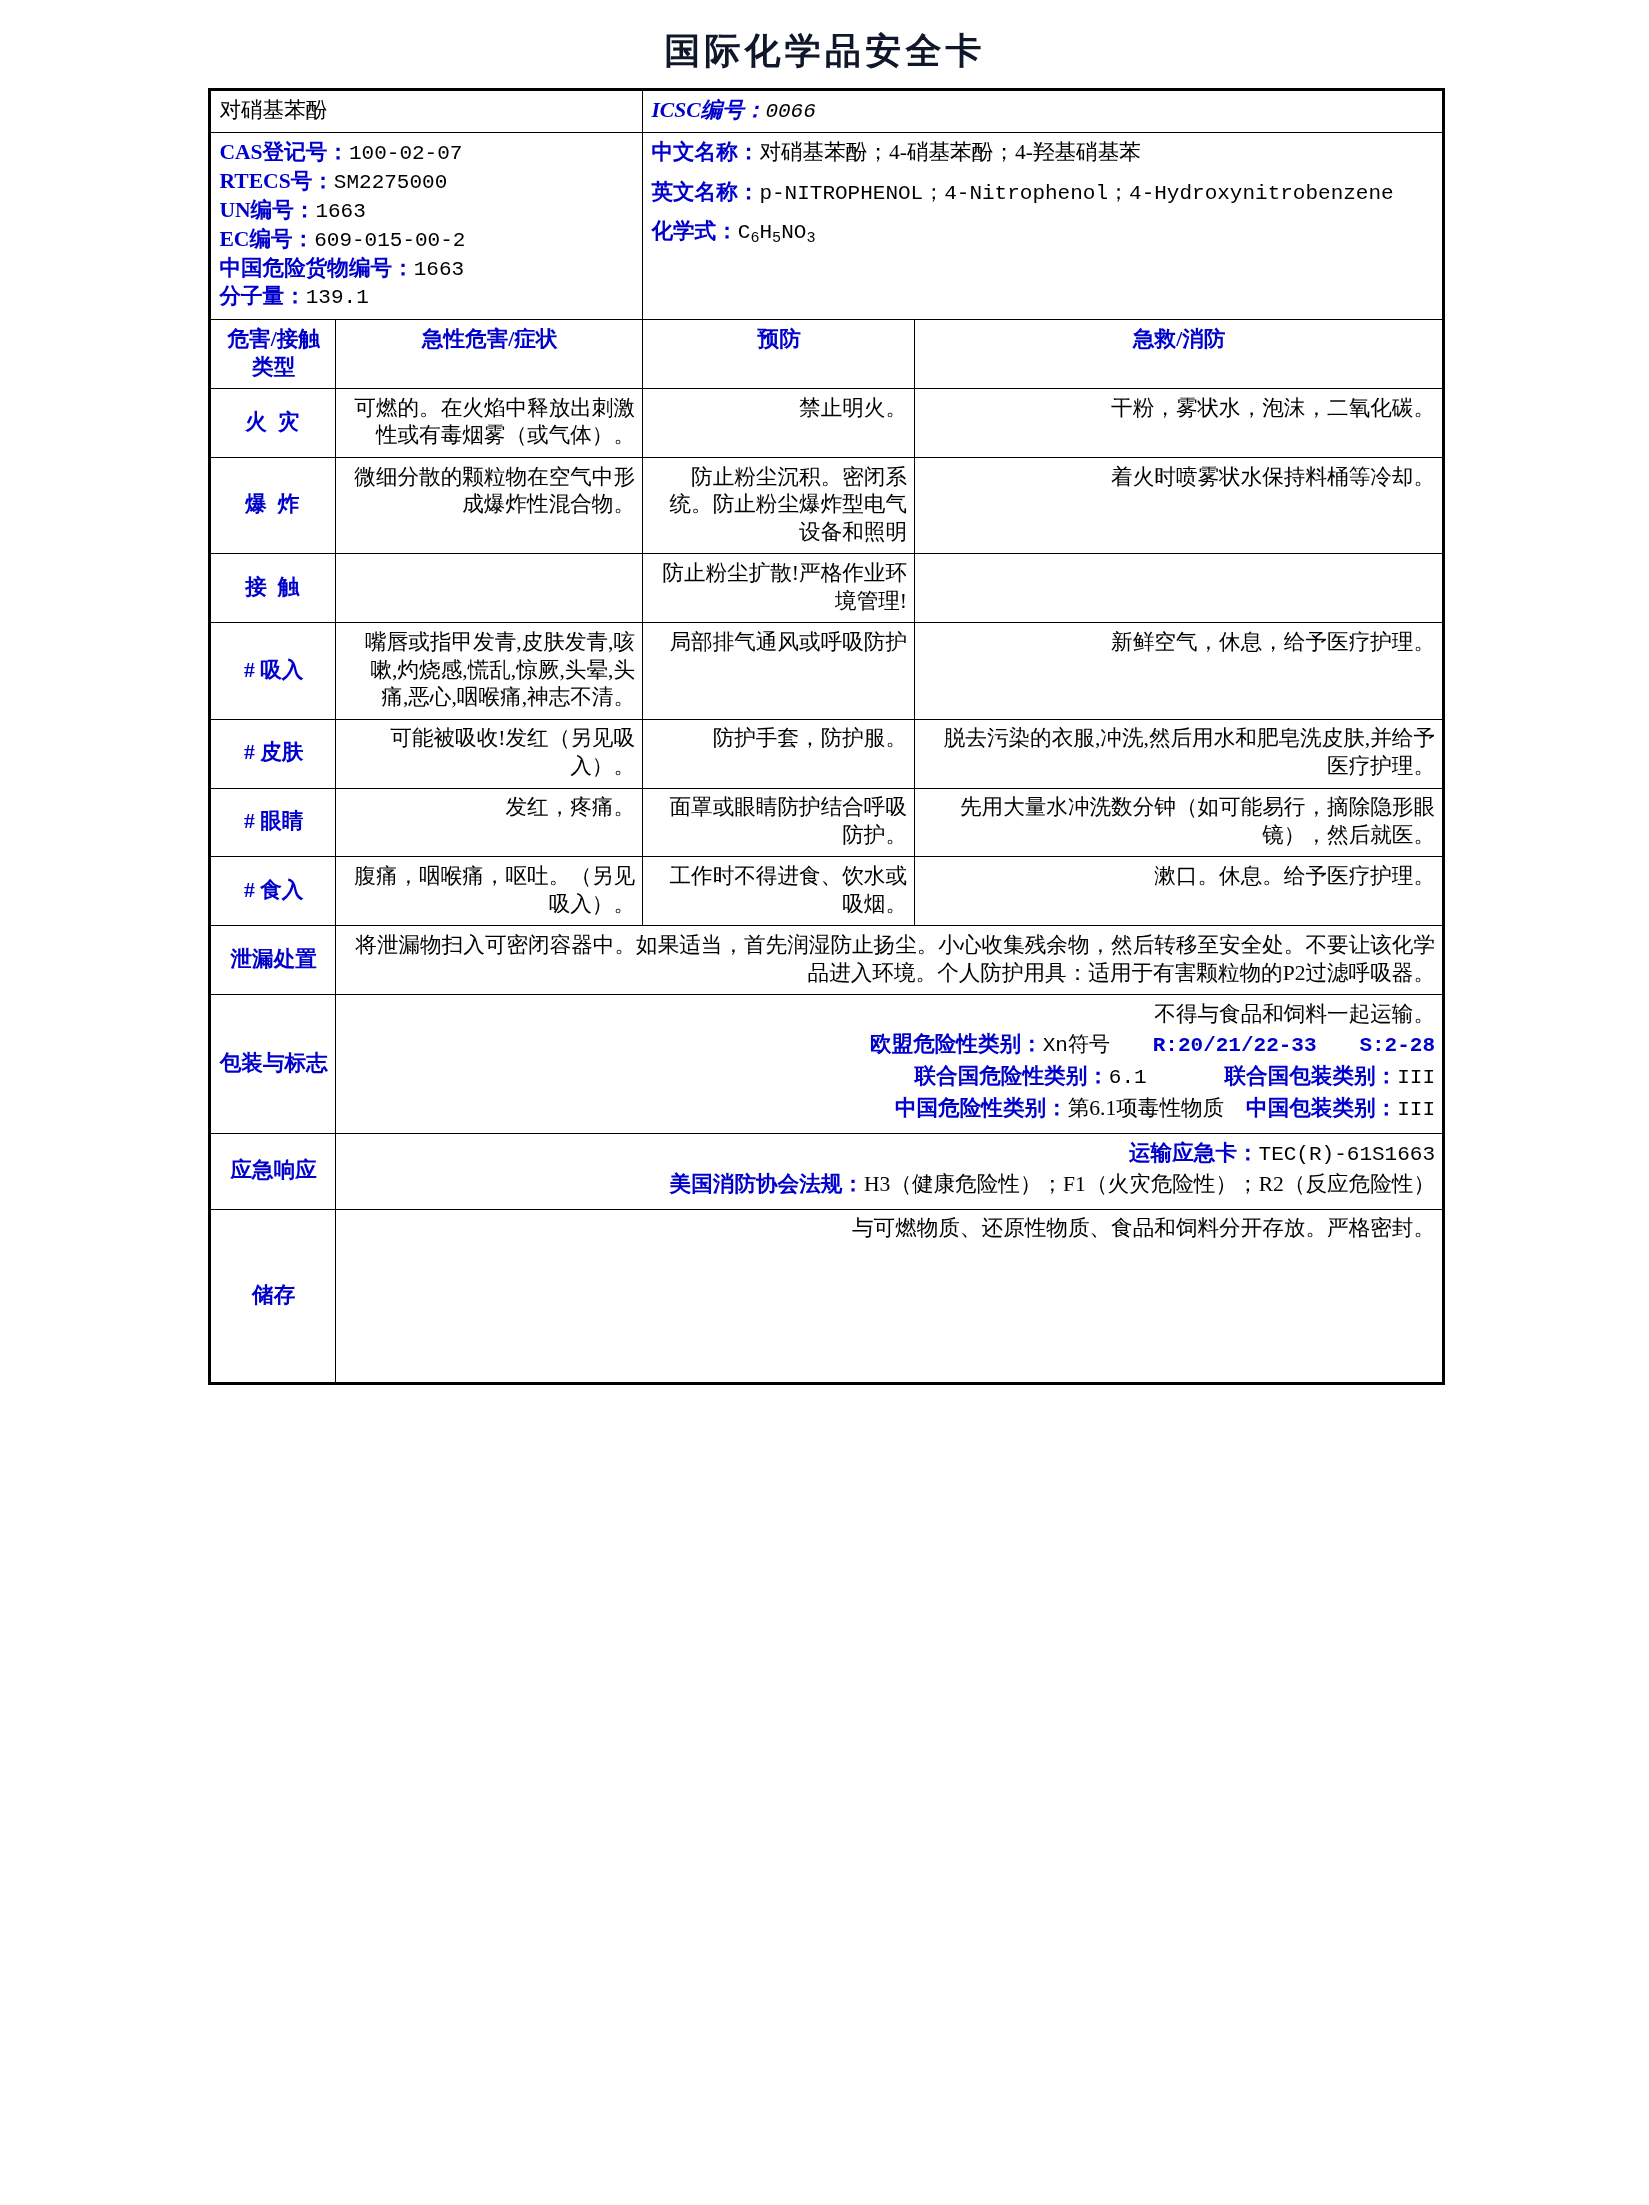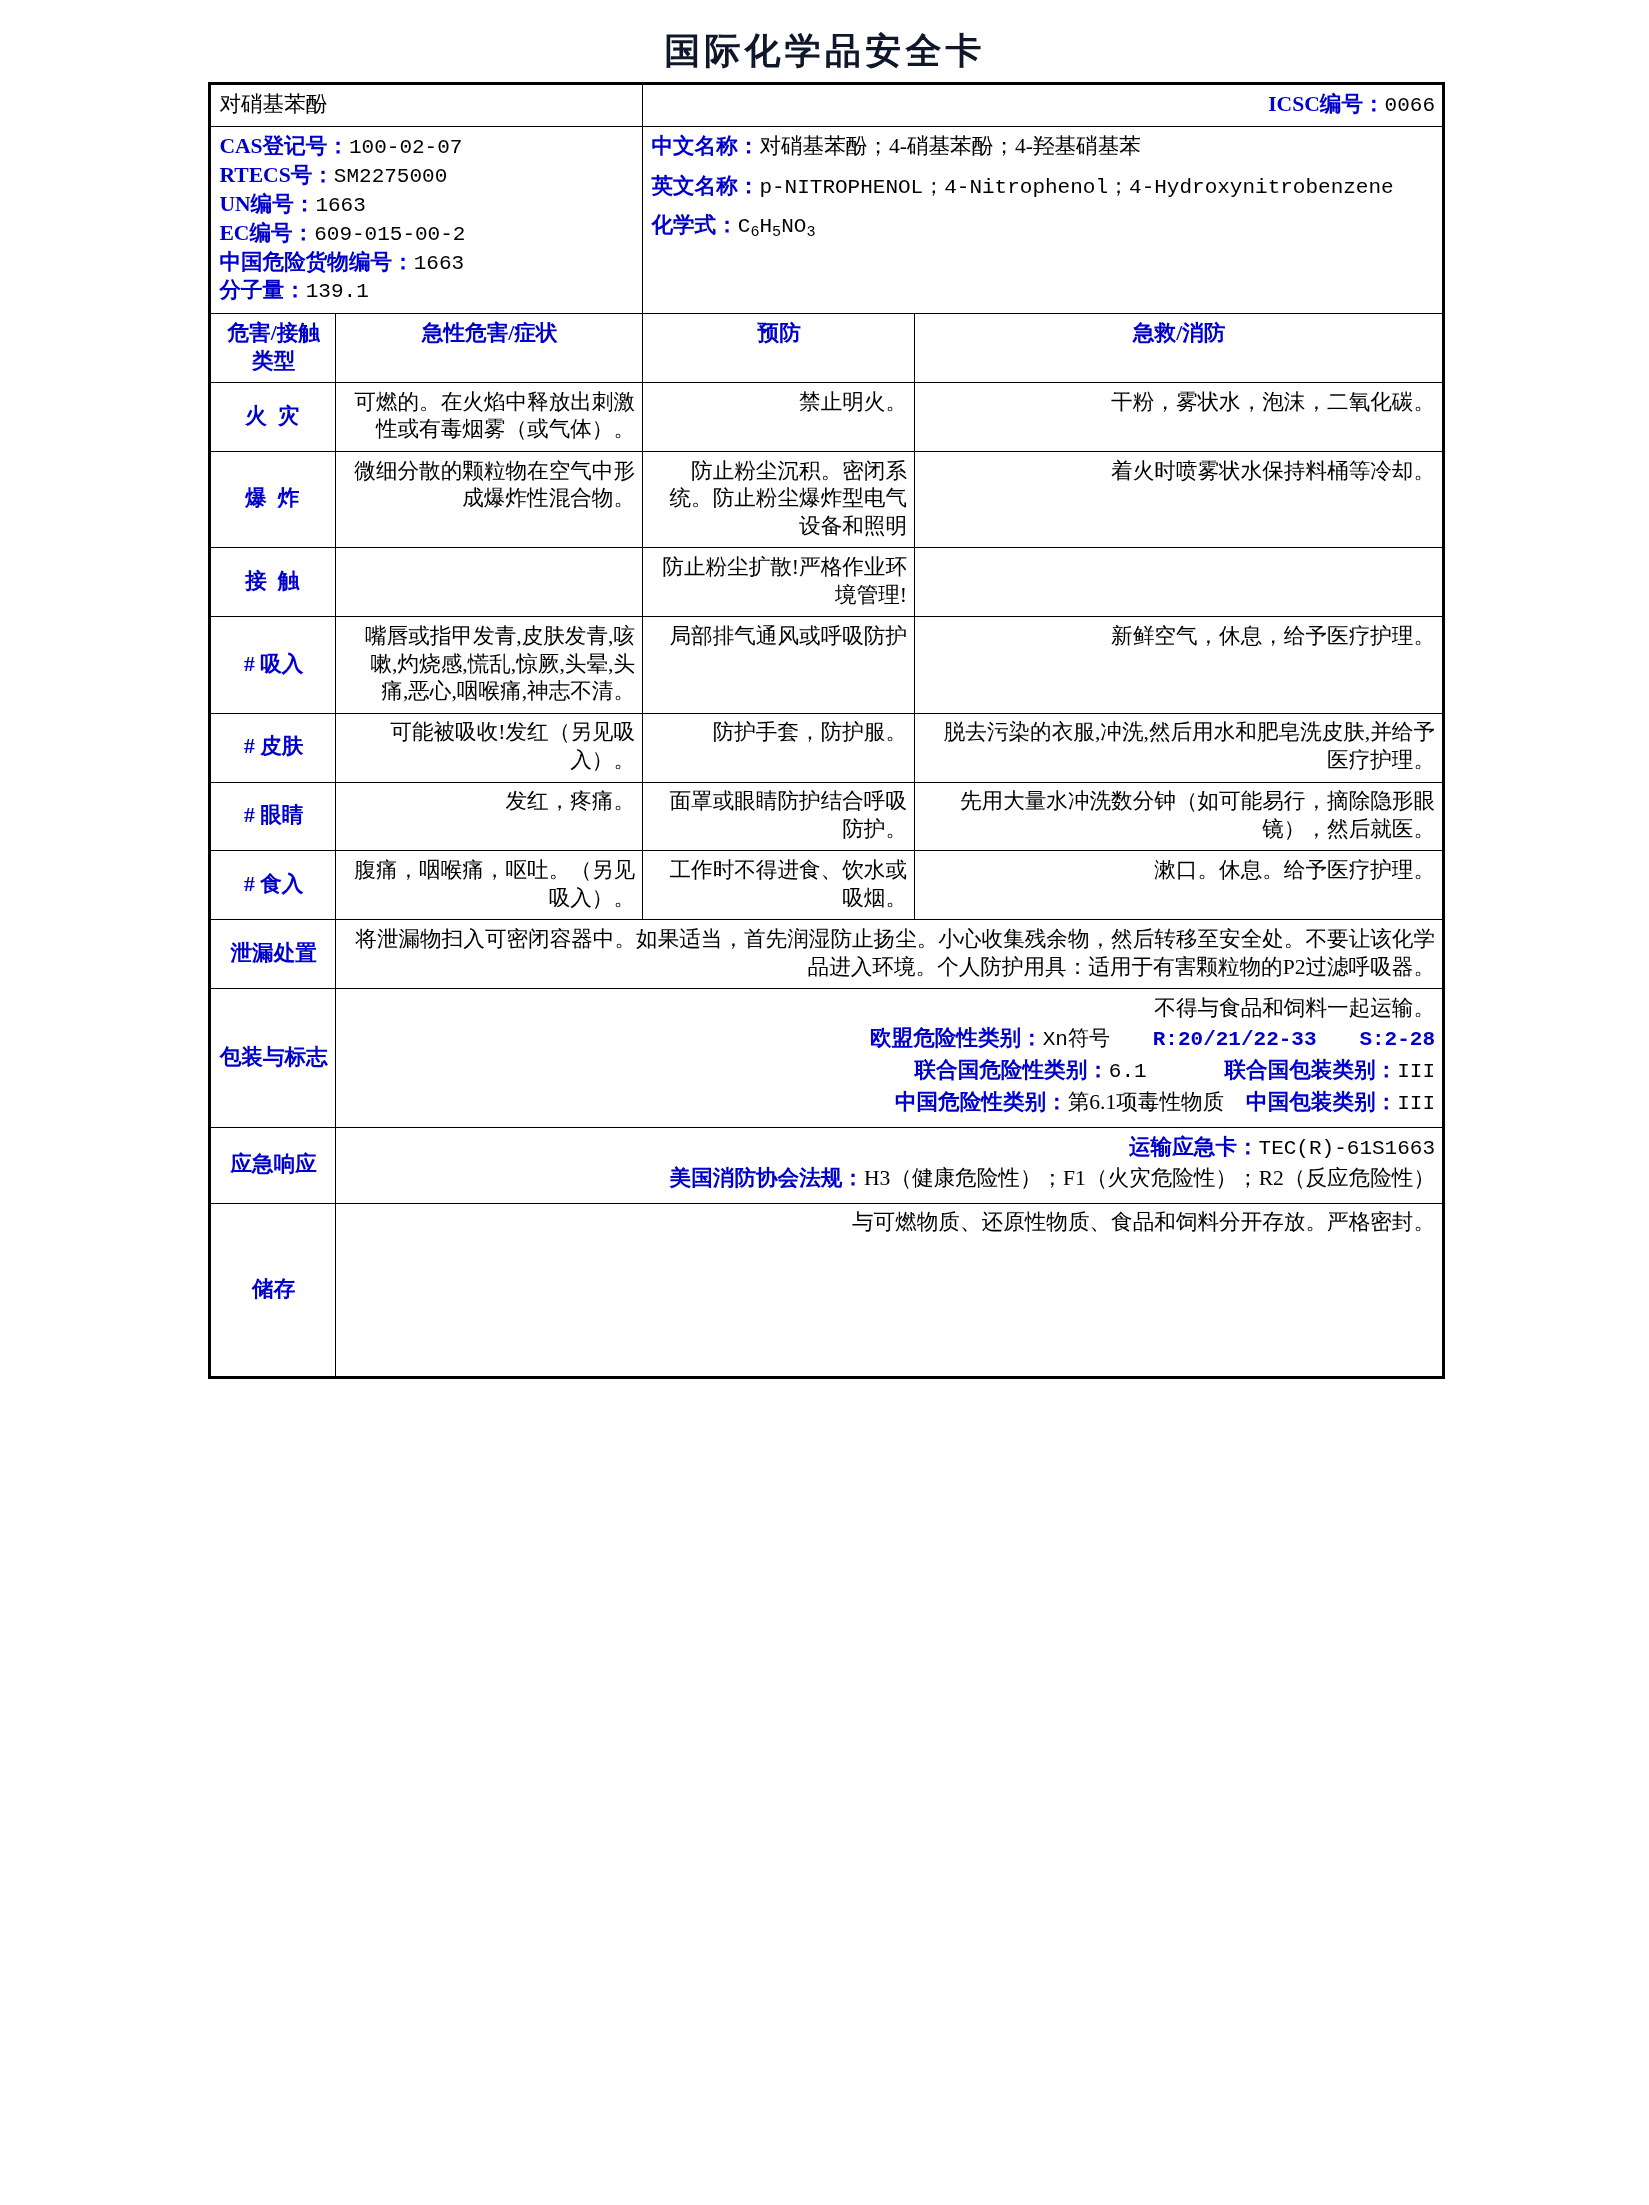--- a/index.html
+++ b/index.html
@@ -24,21 +24,21 @@
     color: #0f172a;
     font-weight: bold;
     font-size: 36px;
     letter-spacing: 4.2px;
     padding-top: 26.5px;
     font-family: "Liberation Serif", "DejaVu Serif", serif;
   }
   .card {
     position: absolute;
     left: 208px;
-    top: 82px;
+    top: 88px;
     width: 1237px;
     border: 2.1px solid #000000;
     box-sizing: border-box;
   }
   table.main {
     border-collapse: collapse;
     width: 100%;
     table-layout: fixed;
   }
   table.main td {
@@ -51,21 +51,21 @@
 
   
   .hdr-row td {
     border-left: none;
     border-right: none;
     border-top: none;
     padding: 9.8px 15.3px 9.8px 15.3px;
     font-size: 23px;
   }
   .hdr-name { text-align: left; }
-  .hdr-icsc { text-align: right; }
+  .hdr-icsc { text-align: left; font-style: italic; }
   .blue { color: #0000cc; }
   .bold { font-weight: bold; }
 
   
   .ident td {
     border-left: none;
     border-right: none;
     padding: 9.8px 15.3px 12.5px 15.3px;
   }
   .ident-left, .ident-right {

